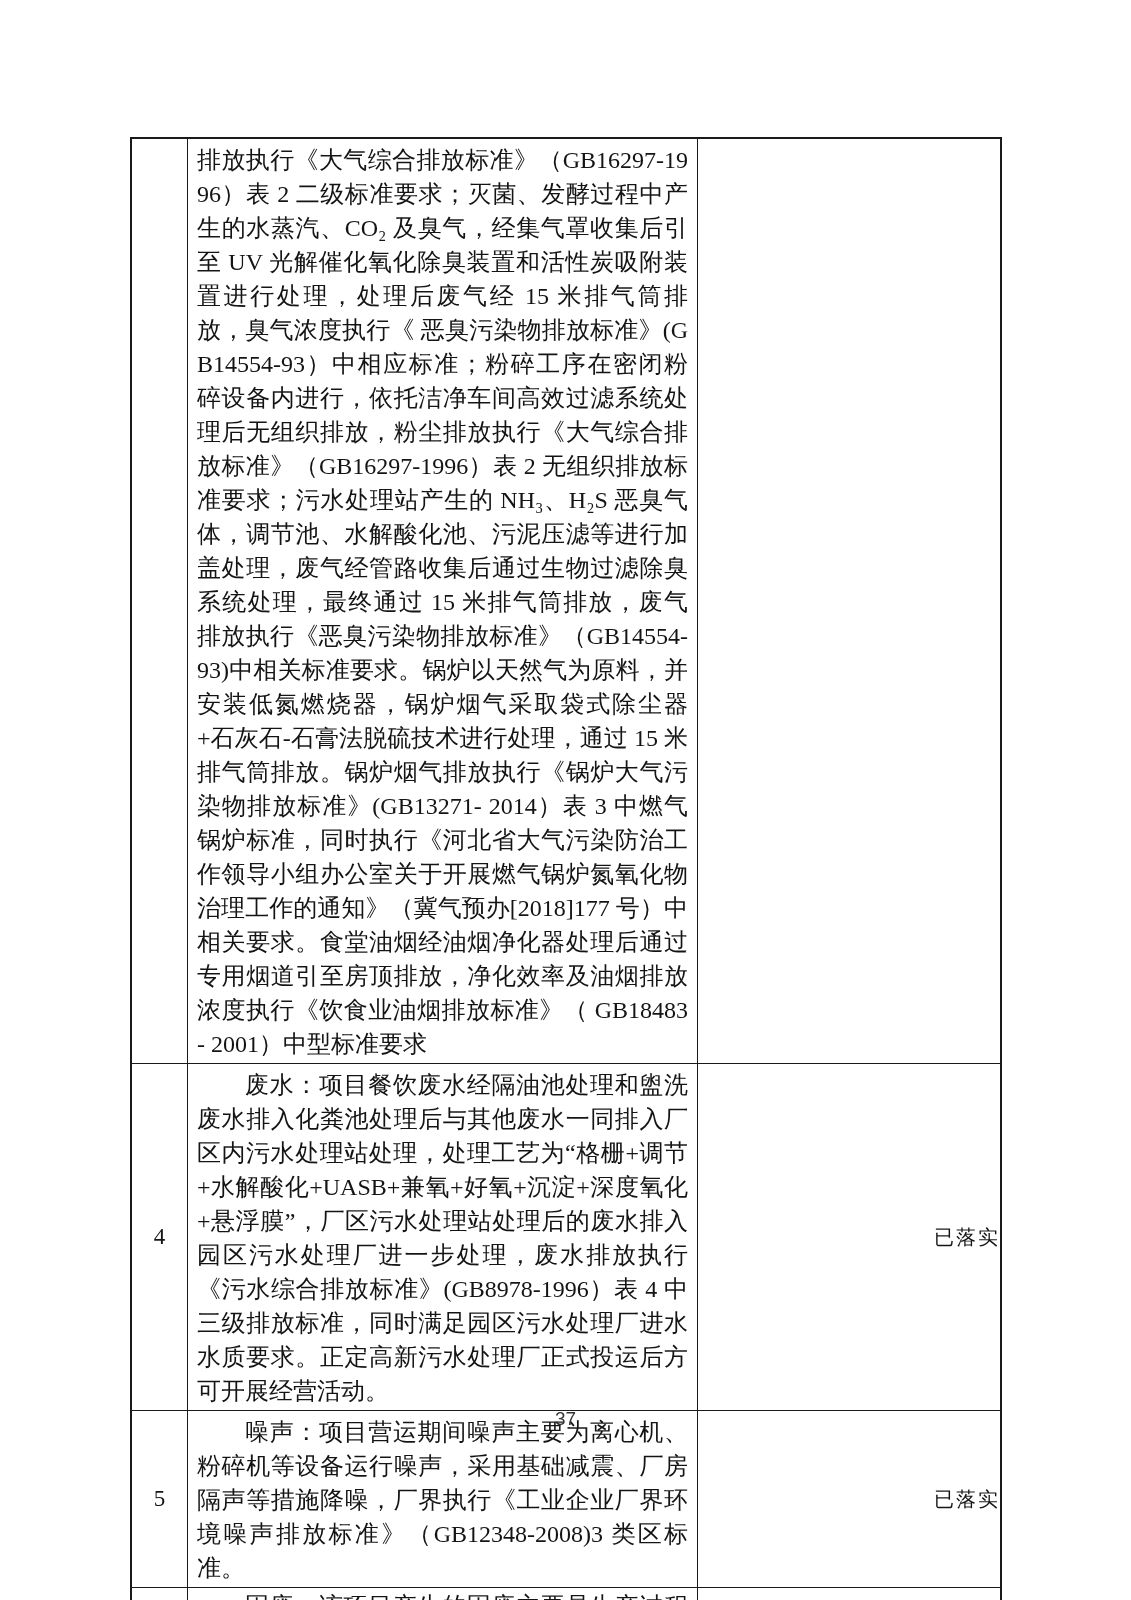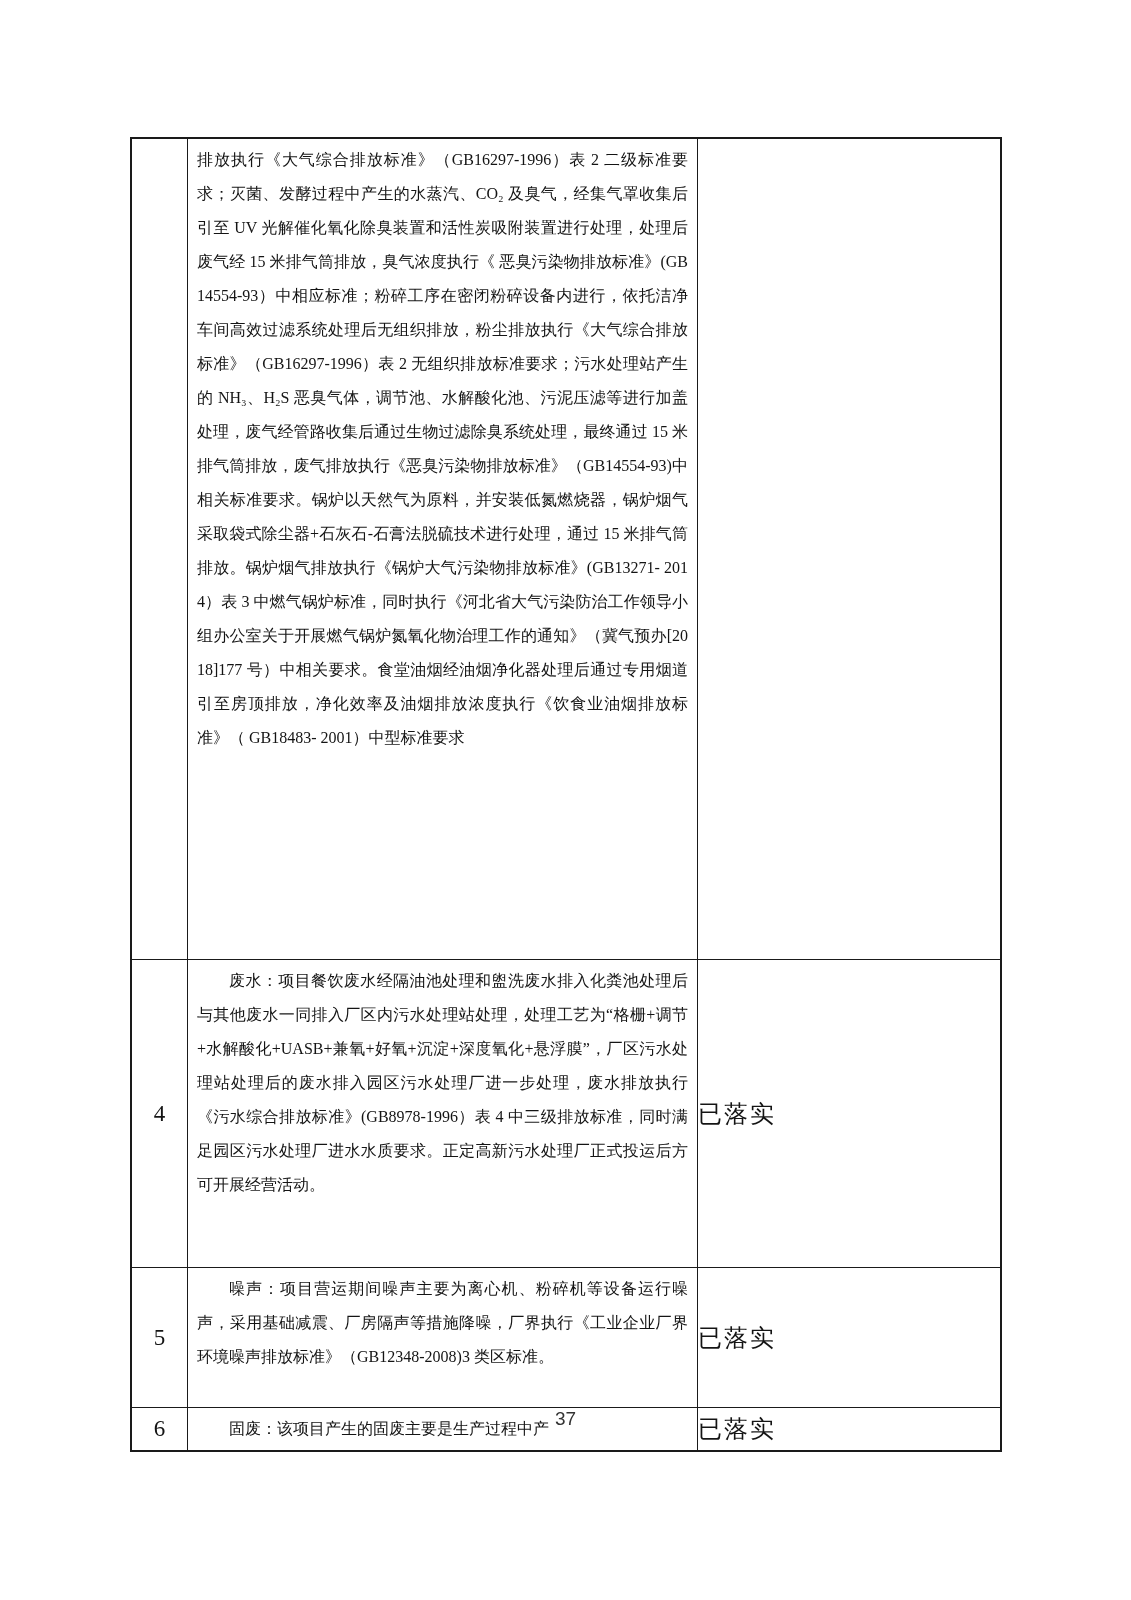--- a/index.html
+++ b/index.html
@@ -31,28 +31,28 @@
     text-align: center;
     vertical-align: middle;
     font-size: 23px;
   }
   .col-content {
     width: 509px;
     vertical-align: top;
   }
   .col-status {
     width: 302px;
-    text-align: left;
+    text-align: right;
     vertical-align: middle;
-    font-size: 24px;
+    font-size: 20px;
     letter-spacing: 2px;
   }
   .cell-text {
     padding: 4px 9px 2px 9px;
-    font-size: 16px;
+    font-size: 24px;
     line-height: 34px;
     text-align: justify;
     word-break: break-all;
   }
   .indent { text-indent: 2em; }
   .row-a td { height: 820px; }
   .row-b td { height: 307px; font-family: Liberation Serif, serif; }
   .row-c td { height: 139px; }
   .row-d td { height: 42px; }
   .row-d .col-content { vertical-align: middle; }

